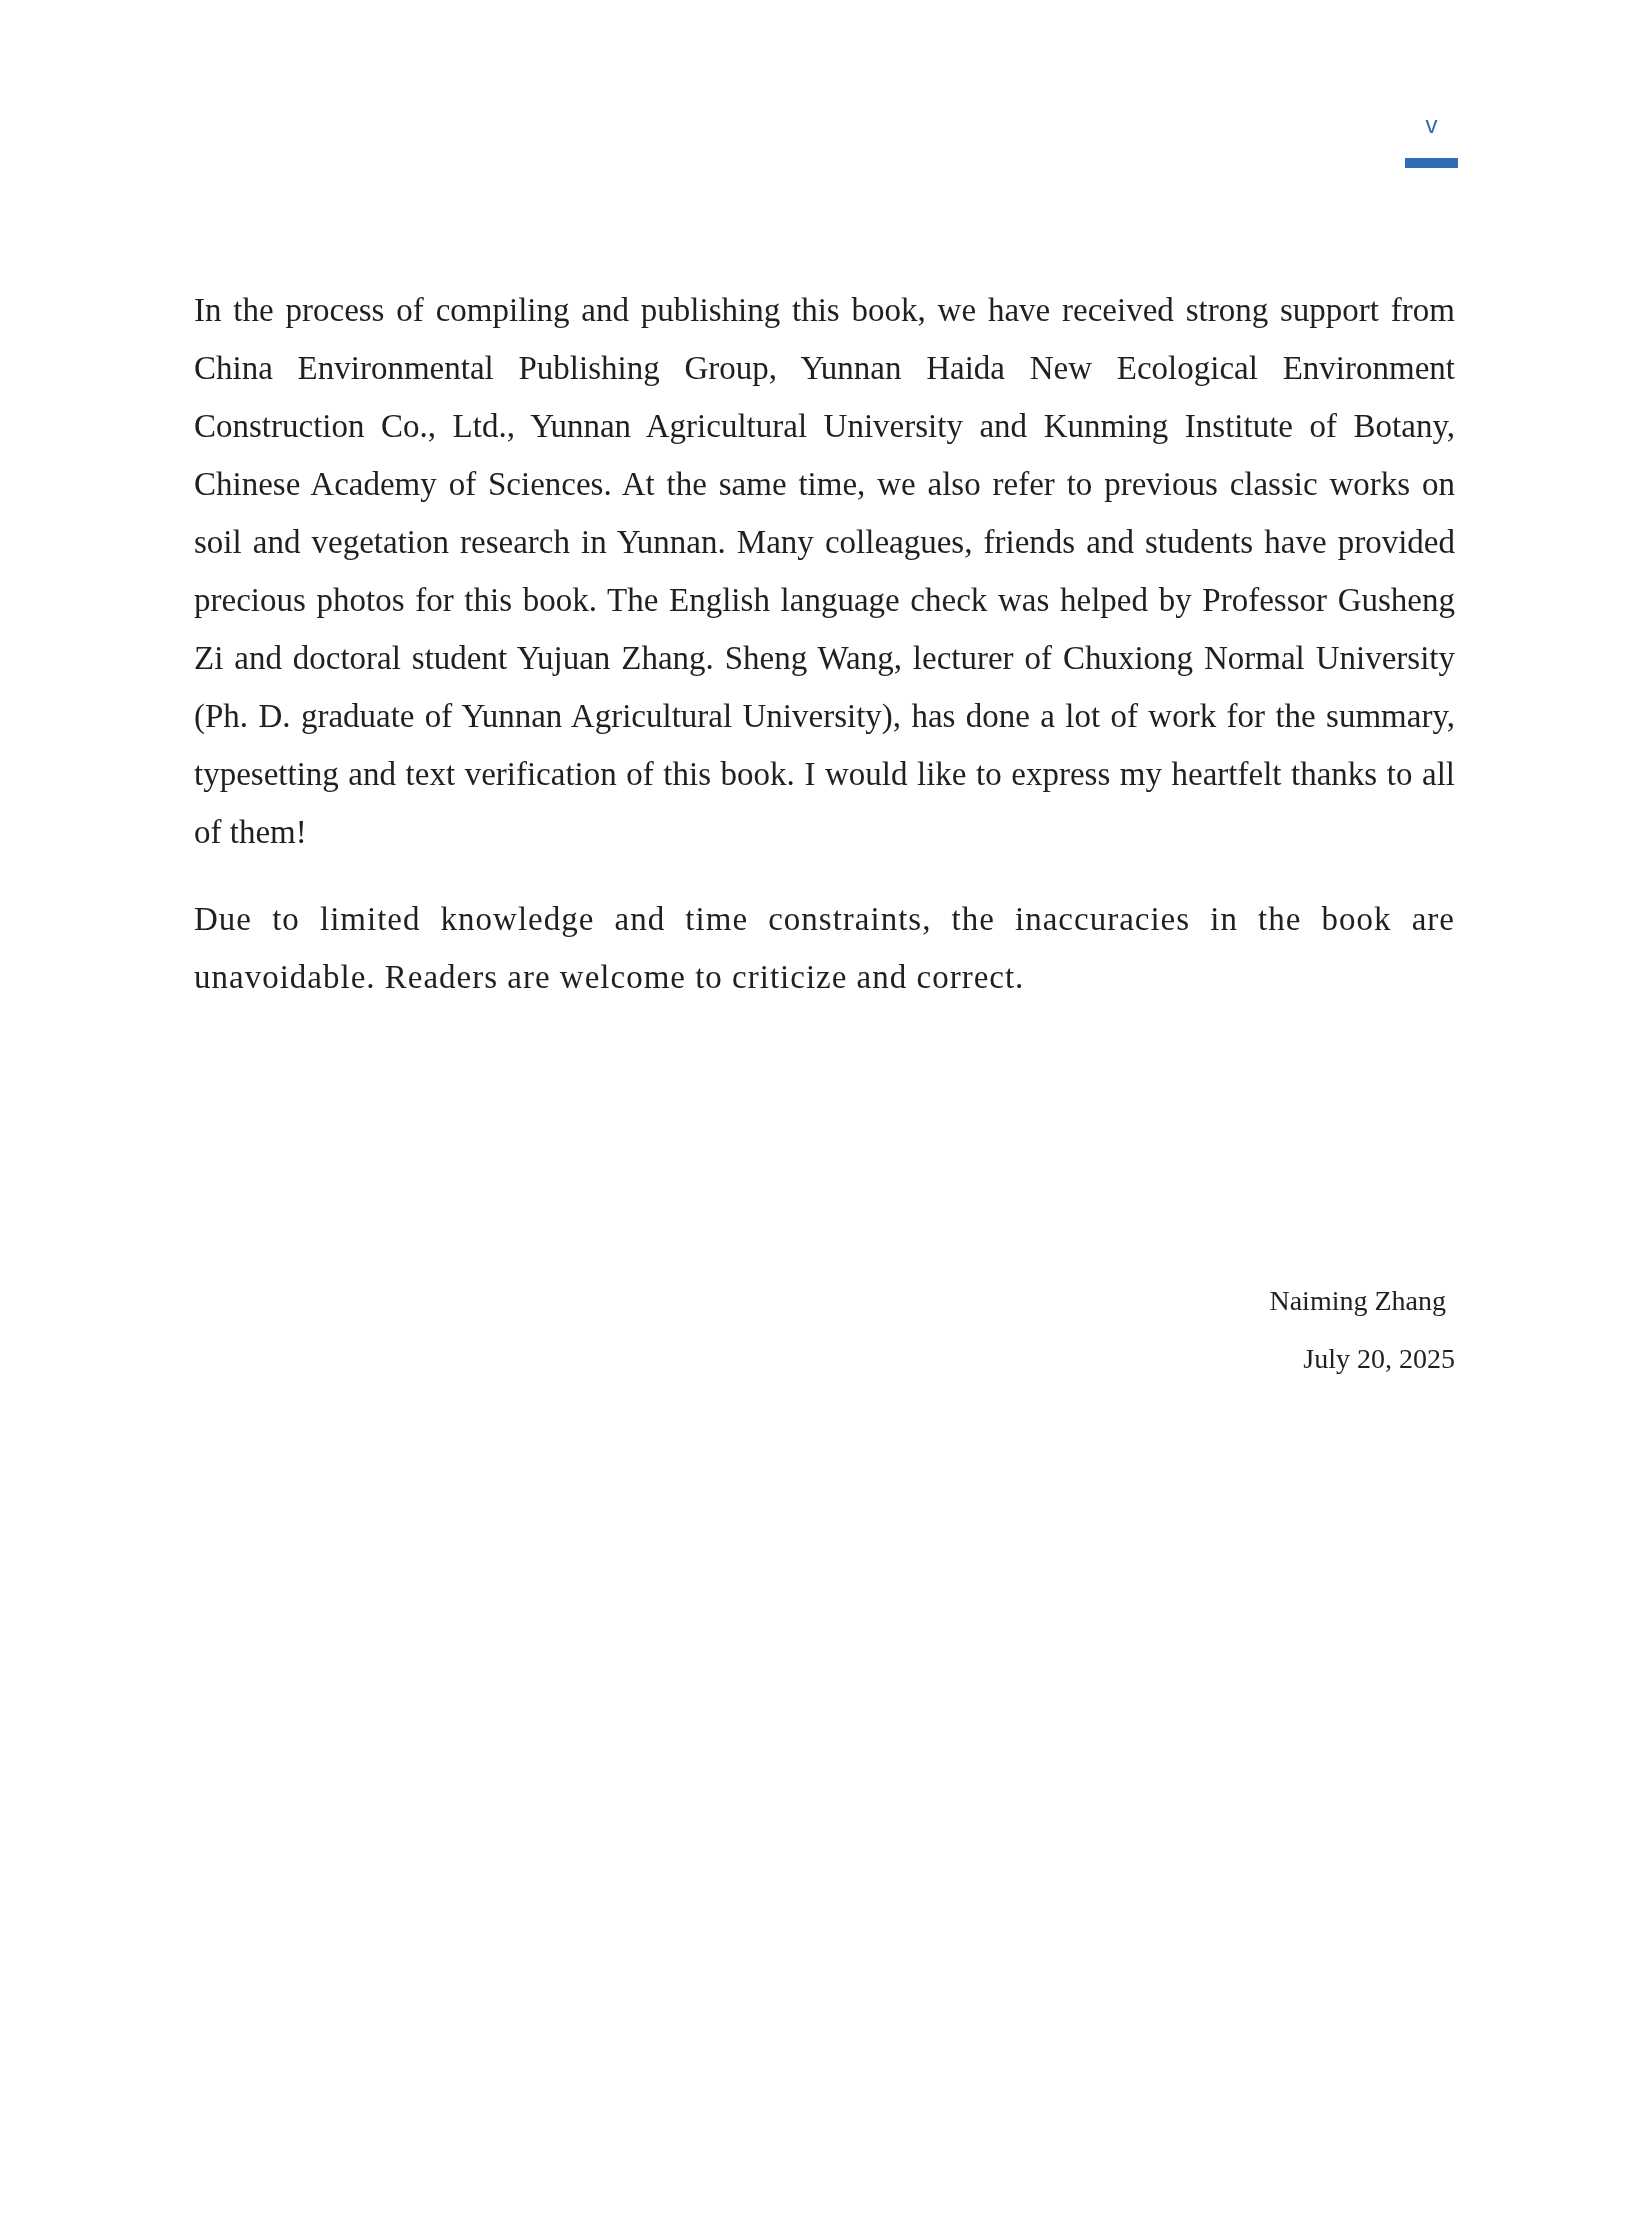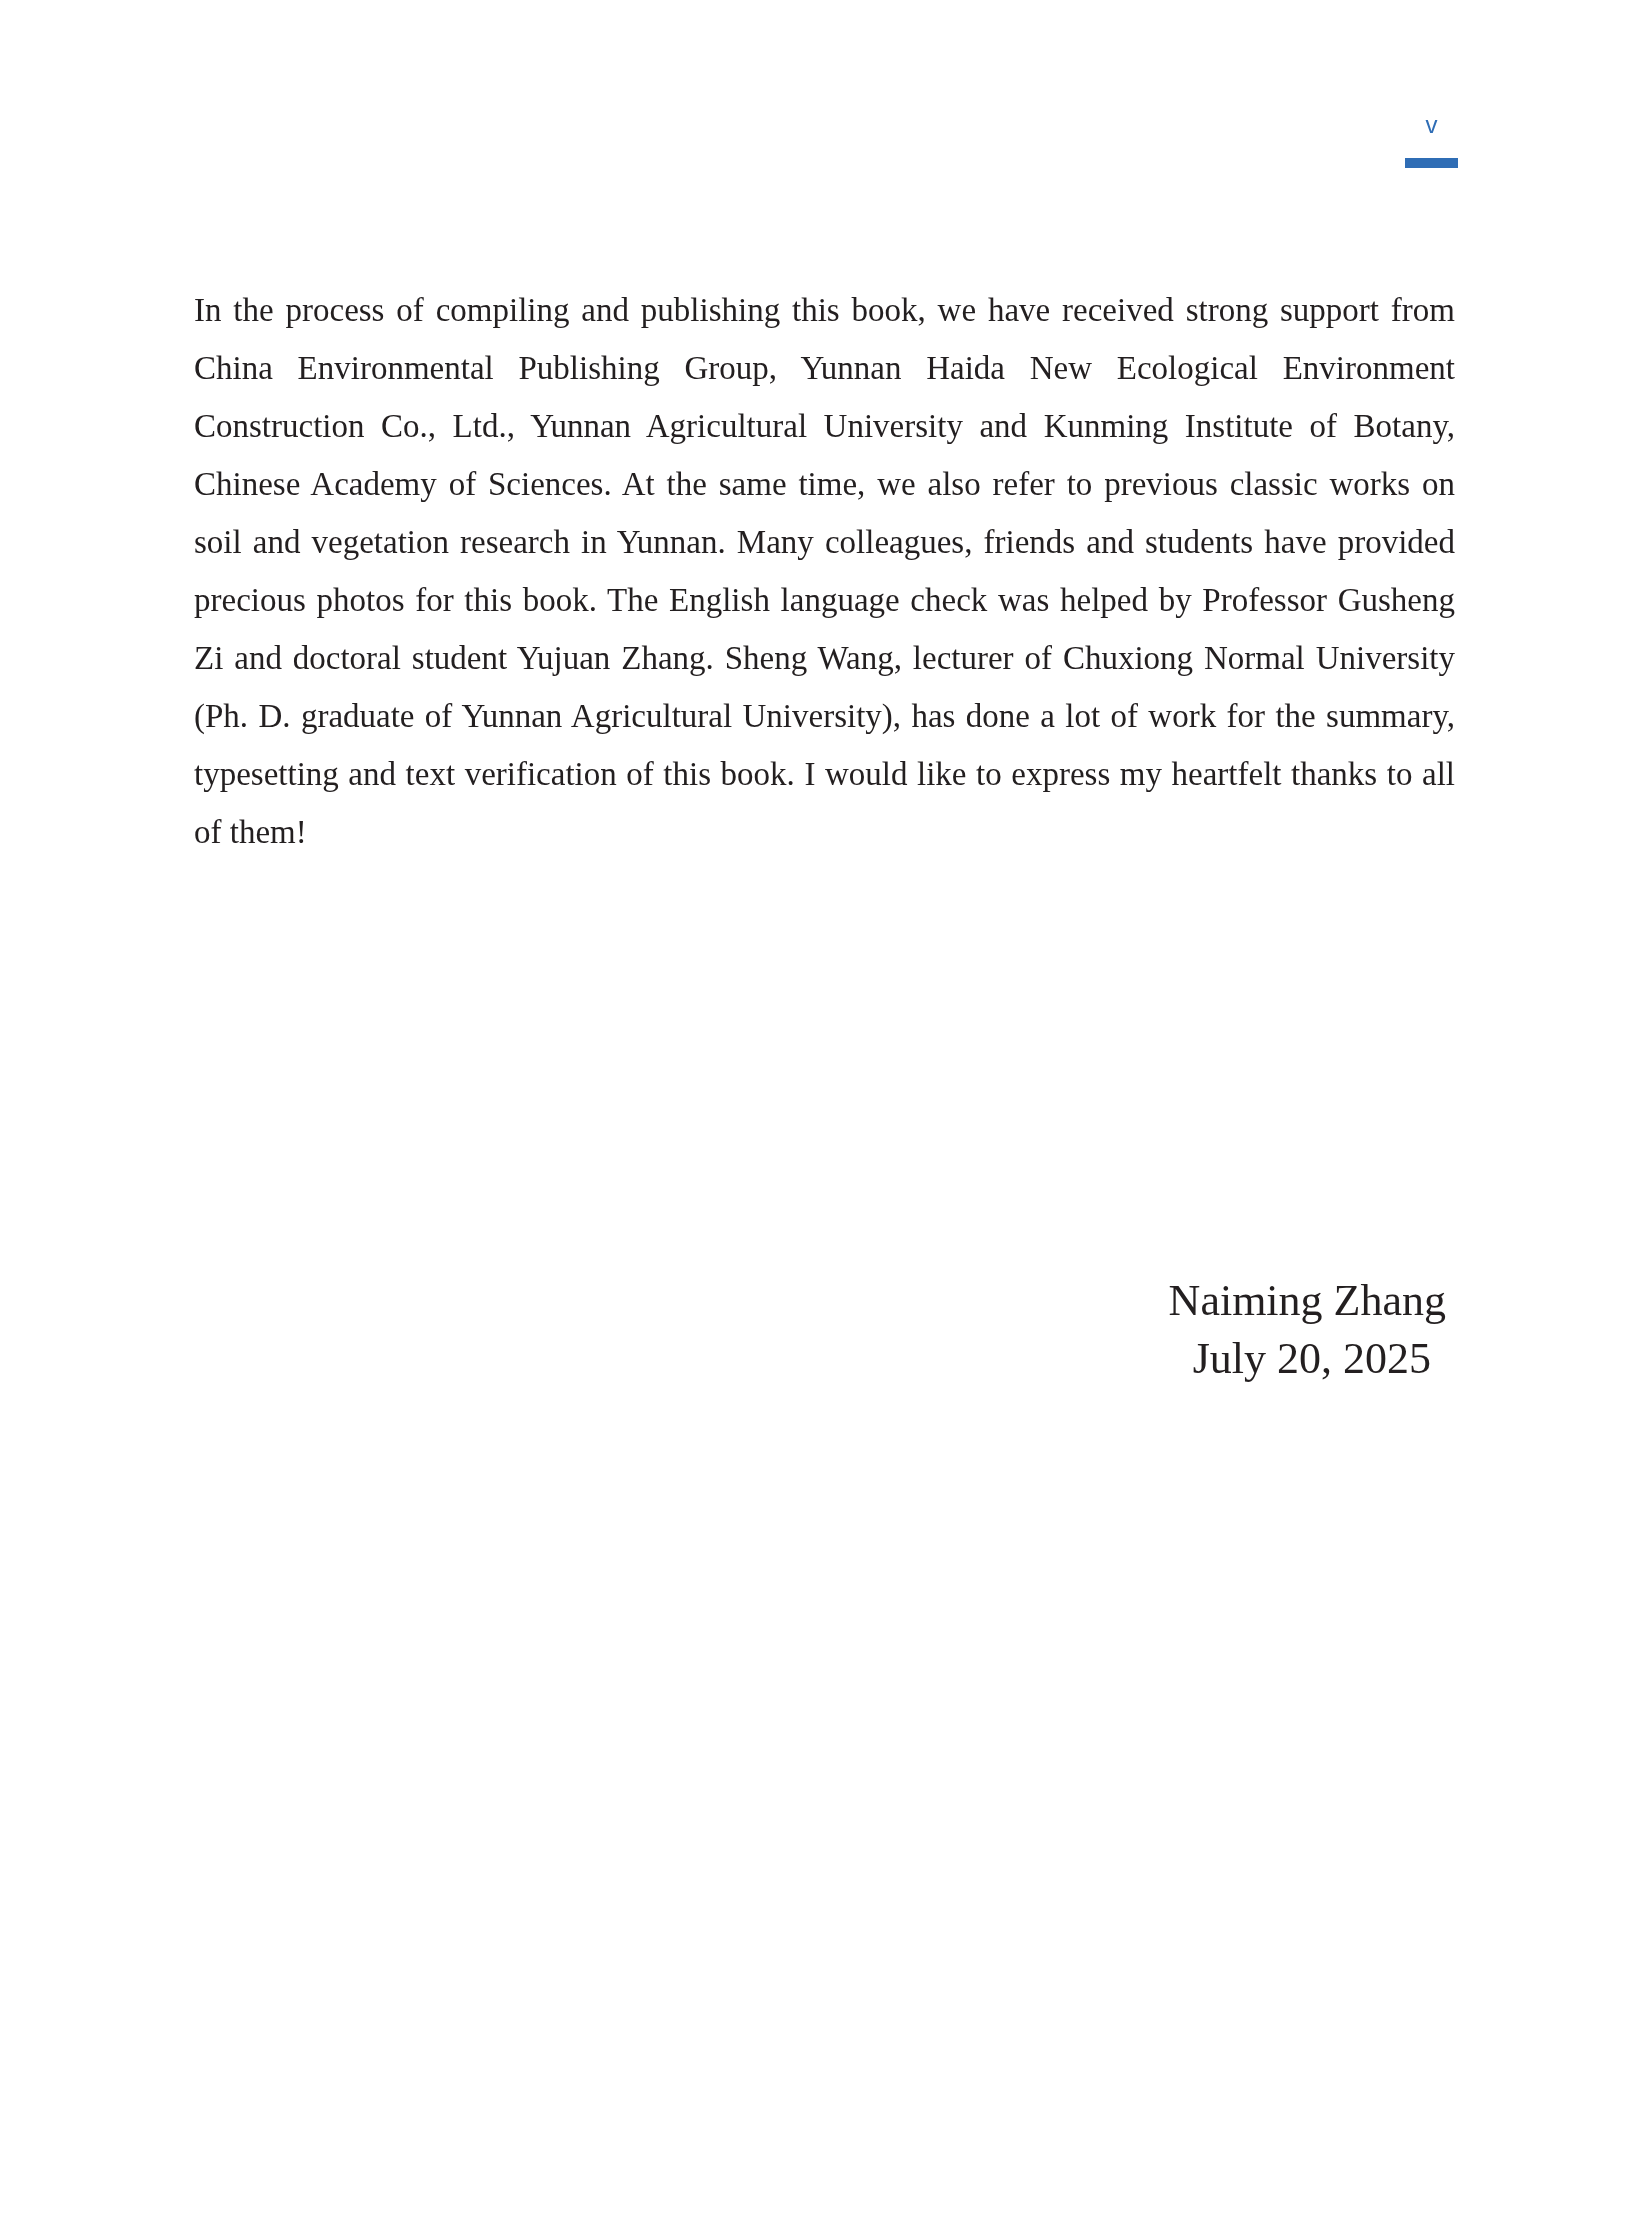--- a/index.html
+++ b/index.html
@@ -50,41 +50,42 @@
       text-align-last: left;
       transform-origin: left top;
     }
     .para.spaced {
       letter-spacing: 1px;
     }
     .signature {
       position: absolute;
       right: 191px;
       top: 1272px;
-      text-align: center;
-      font-size: 44px;
+      text-align: right;
+      font-size: 28px;
       line-height: 58px;
     }
     .signature .name {
       display: block;
       padding-right: 9px;
     }
     .signature .date {
       display: block;
     }
   </style>
 </head>
 <body>
 
 <div class="page-marker">
   <span class="page-number">v</span>
   <span class="page-bar"></span>
 </div>
 
 <div class="content">
   <p class="para">In the process of compiling and publishing this book, we have received strong support from China Environmental Publishing Group, Yunnan Haida New Ecological Environment Construction Co., Ltd., Yunnan Agricultural University and Kunming Institute of Botany, Chinese Academy of Sciences. At the same time, we also refer to previous classic works on soil and vegetation research in Yunnan. Many colleagues, friends and students have provided precious photos for this book. The English language check was helped by Professor Gusheng Zi and doctoral student Yujuan Zhang. Sheng Wang, lecturer of Chuxiong Normal University (Ph. D. graduate of Yunnan Agricultural University), has done a lot of work for the summary, typesetting and text verification of this book. I would like to express my heartfelt thanks to all of them!</p>
+  <p class="para spaced">Due to limited knowledge and time constraints, the inaccuracies in the book are unavoidable. Readers are welcome to criticize and correct.</p>
 </div>
 
 <div class="signature">
   <span class="name">Naiming Zhang</span>
   <span class="date">July 20, 2025</span>
 </div>
 
 
 </body></html>

